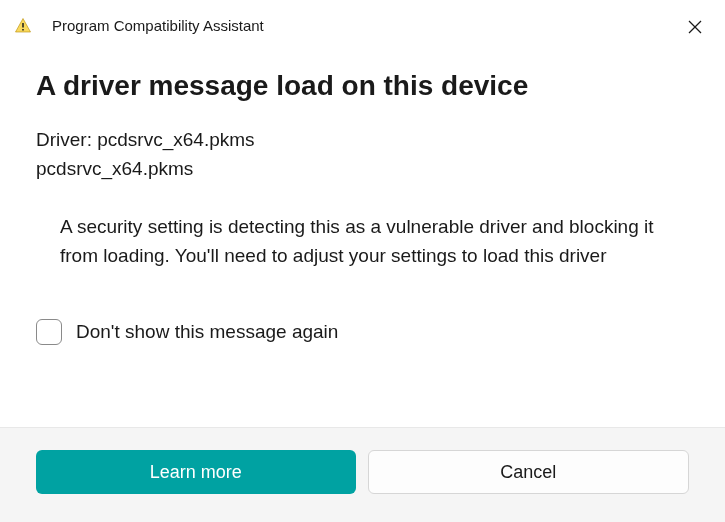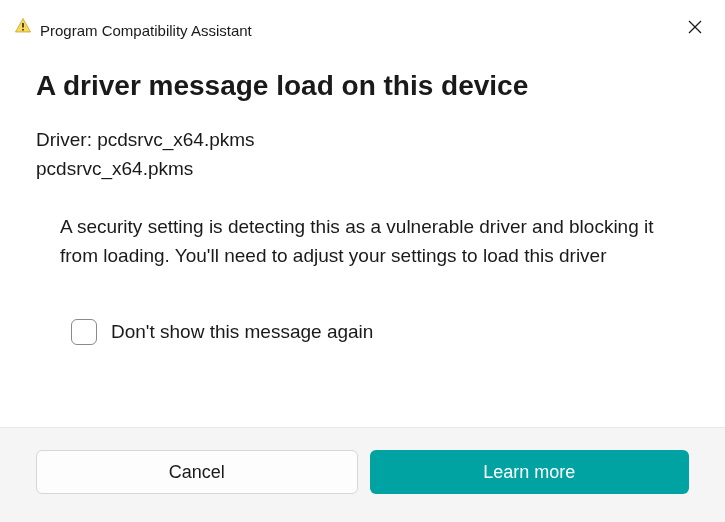--- a/index.html
+++ b/index.html
@@ -13,22 +13,22 @@
       color: #1a1a1a;
     }
     .titlebar {
       display: flex;
       align-items: center;
       padding: 12px 14px 8px 14px;
       justify-content: space-between;
     }
     .titlebar-left {
       display: flex;
-      align-items: flex-end;
-      gap: 8px;
+      align-items: flex-start;
+      gap: 20px;
     }
     .titlebar-title {
       font-size: 15px;
       color: #1a1a1a;
     }
     .close-btn {
       width: 32px;
       height: 32px;
       display: flex;
       align-items: center;
@@ -60,21 +60,20 @@
       color: #1a1a1a;
       line-height: 1.55;
       margin-bottom: 48px;
       margin-left: 24px;
     }
     .checkbox-row {
       display: flex;
       align-items: center;
       gap: 14px;
       margin-bottom: 36px;
-      margin-left: 35px;
     }
     .checkbox {
       width: 26px;
       height: 26px;
       border: 1.5px solid #8a8a8a;
       border-radius: 6px;
       background: #fff;
       cursor: pointer;
     }
     .checkbox-label {
@@ -148,15 +147,15 @@
 
   <p class="explanation">A security setting is detecting this as a vulnerable driver and blocking it from loading. You'll need to adjust your settings to load this driver</p>
 
   <div class="checkbox-row">
     <div class="checkbox"></div>
     <span class="checkbox-label">Don't show this message again</span>
   </div>
 </div>
 
 <div class="footer">
+  <button class="btn btn-primary">Learn more</button>
   <button class="btn btn-secondary">Cancel</button>
-  <button class="btn btn-primary">Learn more</button>
 </div>
 
 </body></html>

